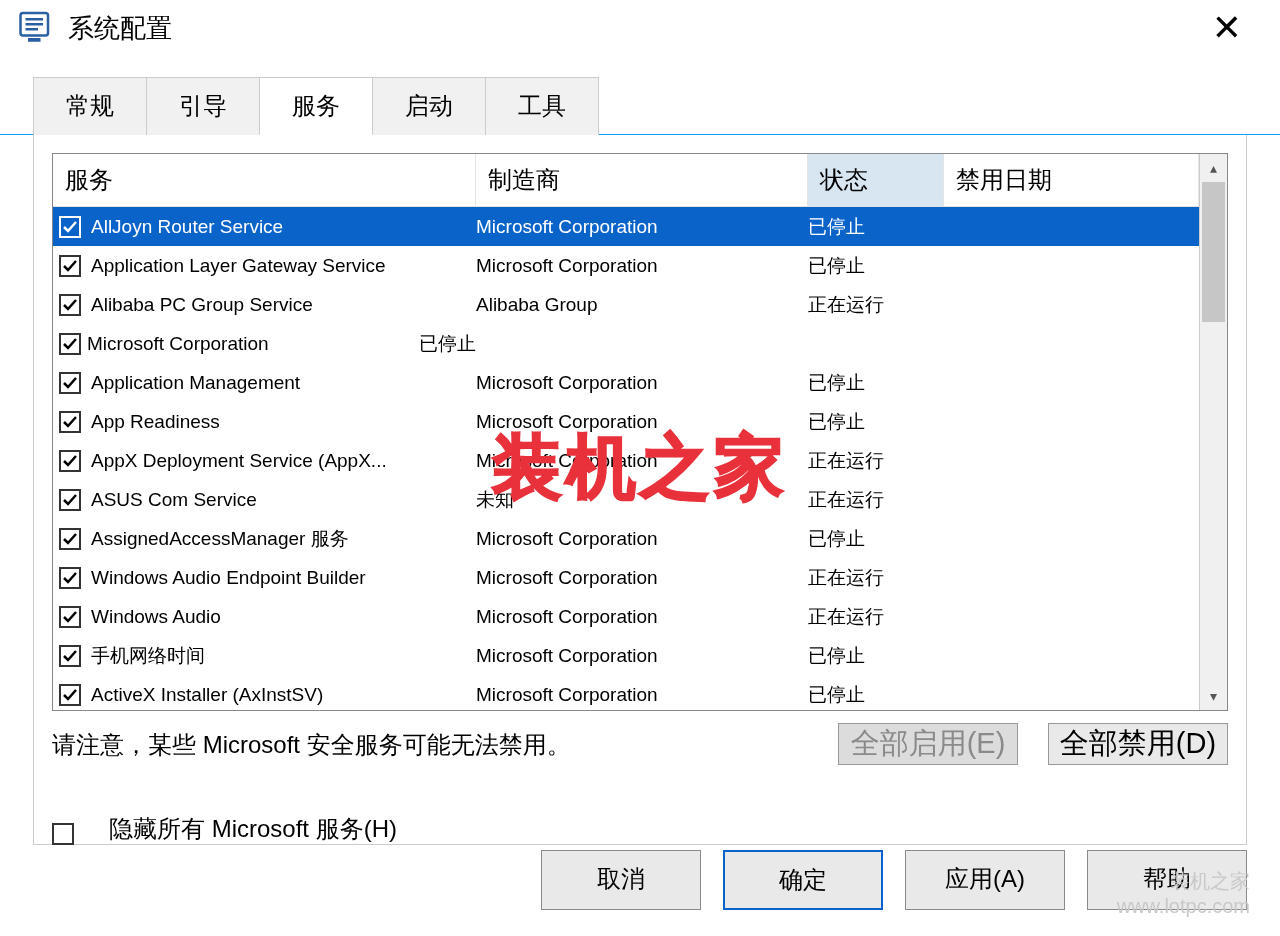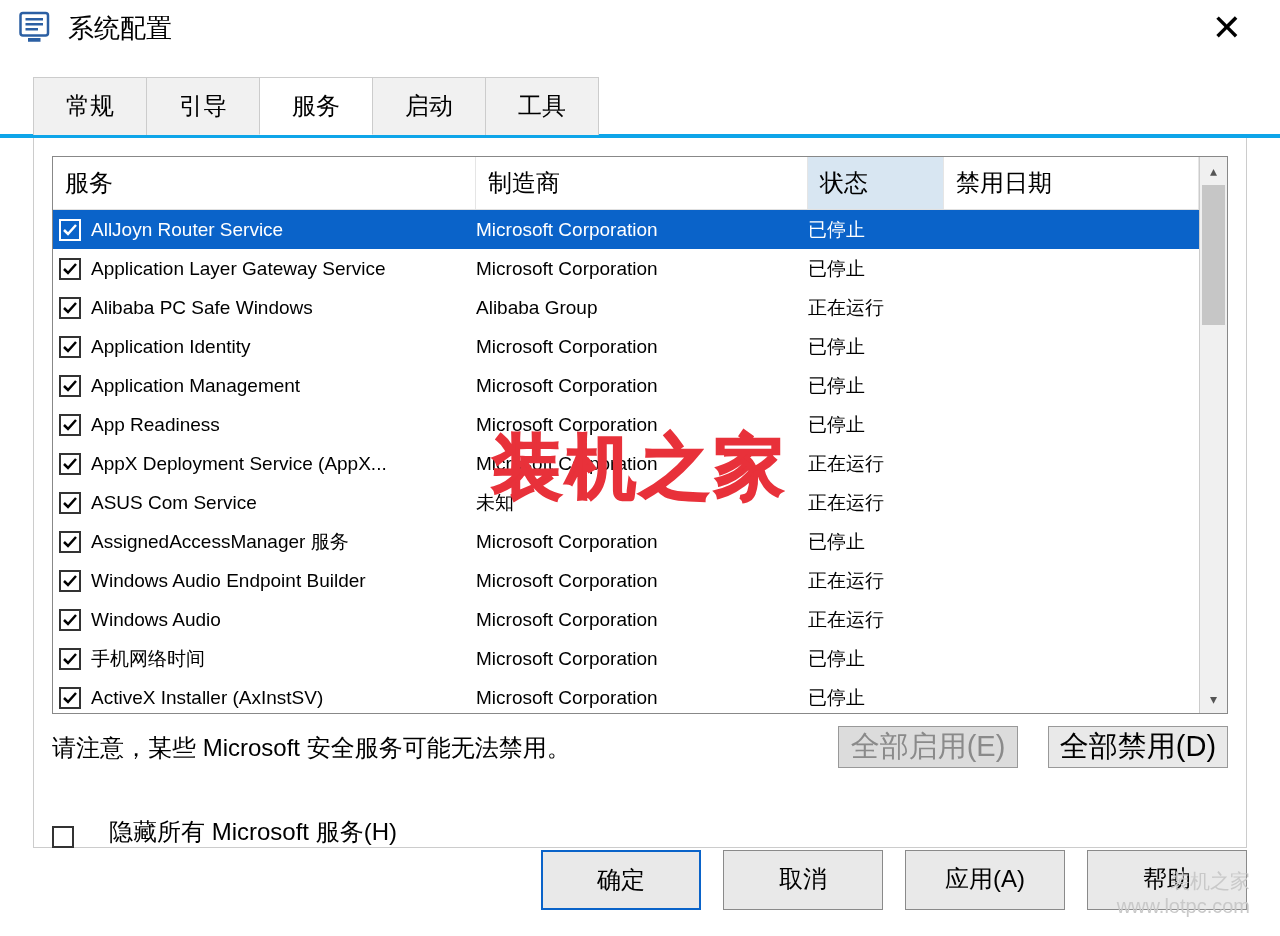--- a/index.html
+++ b/index.html
@@ -28,21 +28,21 @@
     margin-left: auto;
     font-size: 36px;
     padding: 0 18px;
     cursor: pointer;
     line-height: 1;
   }
   .tab-strip {
     display: flex;
     padding: 0 0 0 33px;
     margin-top: 20px;
-    border-bottom: 4px solid #0ea5e9;
+    border-bottom: 1px solid #0ea5e9;
     position: relative;
   }
   .tab {
     padding: 12px 32px;
     border: 1px solid #ccc;
     border-bottom: none;
     background: #f1f1f1;
     margin-right: -1px;
     cursor: pointer;
     font-size: 24px;
@@ -255,34 +255,33 @@
             <span class="c4"></span>
           </div>
           <div class="row">
             <span class="chk">
               <span class="cb">
                 <svg viewBox="0 0 16 16">
                   <path d="M2 8 L6 12 L14 3" fill="none" stroke="currentColor" stroke-width="2.5"></path>
                 </svg>
               </span>
             </span>
-            <span class="c1">Alibaba PC Safe Windows</span>
+            <span class="c1">Alibaba PC Group Service</span>
             <span class="c2">Alibaba Group</span>
             <span class="c3">正在运行</span>
             <span class="c4"></span>
           </div>
           <div class="row">
             <span class="chk">
               <span class="cb">
                 <svg viewBox="0 0 16 16">
                   <path d="M2 8 L6 12 L14 3" fill="none" stroke="currentColor" stroke-width="2.5"></path>
                 </svg>
               </span>
             </span>
-            <span class="c1">Application Identity</span>
             <span class="c2">Microsoft Corporation</span>
             <span class="c3">已停止</span>
             <span class="c4"></span>
           </div>
           <div class="row">
             <span class="chk">
               <span class="cb">
                 <svg viewBox="0 0 16 16">
                   <path d="M2 8 L6 12 L14 3" fill="none" stroke="currentColor" stroke-width="2.5"></path>
                 </svg>
@@ -414,22 +413,22 @@
     <div class="btn">全部禁用(D)</div>
   </div>
 
   <div class="hide-ms">
     <span class="cb"></span>
     <span>隐藏所有 Microsoft 服务(H)</span>
   </div>
 </div>
 
 <div class="footer-btns">
+  <div class="fbtn">取消</div>
   <div class="fbtn primary">确定</div>
-  <div class="fbtn">取消</div>
   <div class="fbtn">应用(A)</div>
   <div class="fbtn">帮助</div>
 </div>
 
 <div class="watermark">装机之家</div>
 <div class="small-wm">
   <div>装机之家</div>
   <div>www.lotpc.com</div>
 </div>
 

